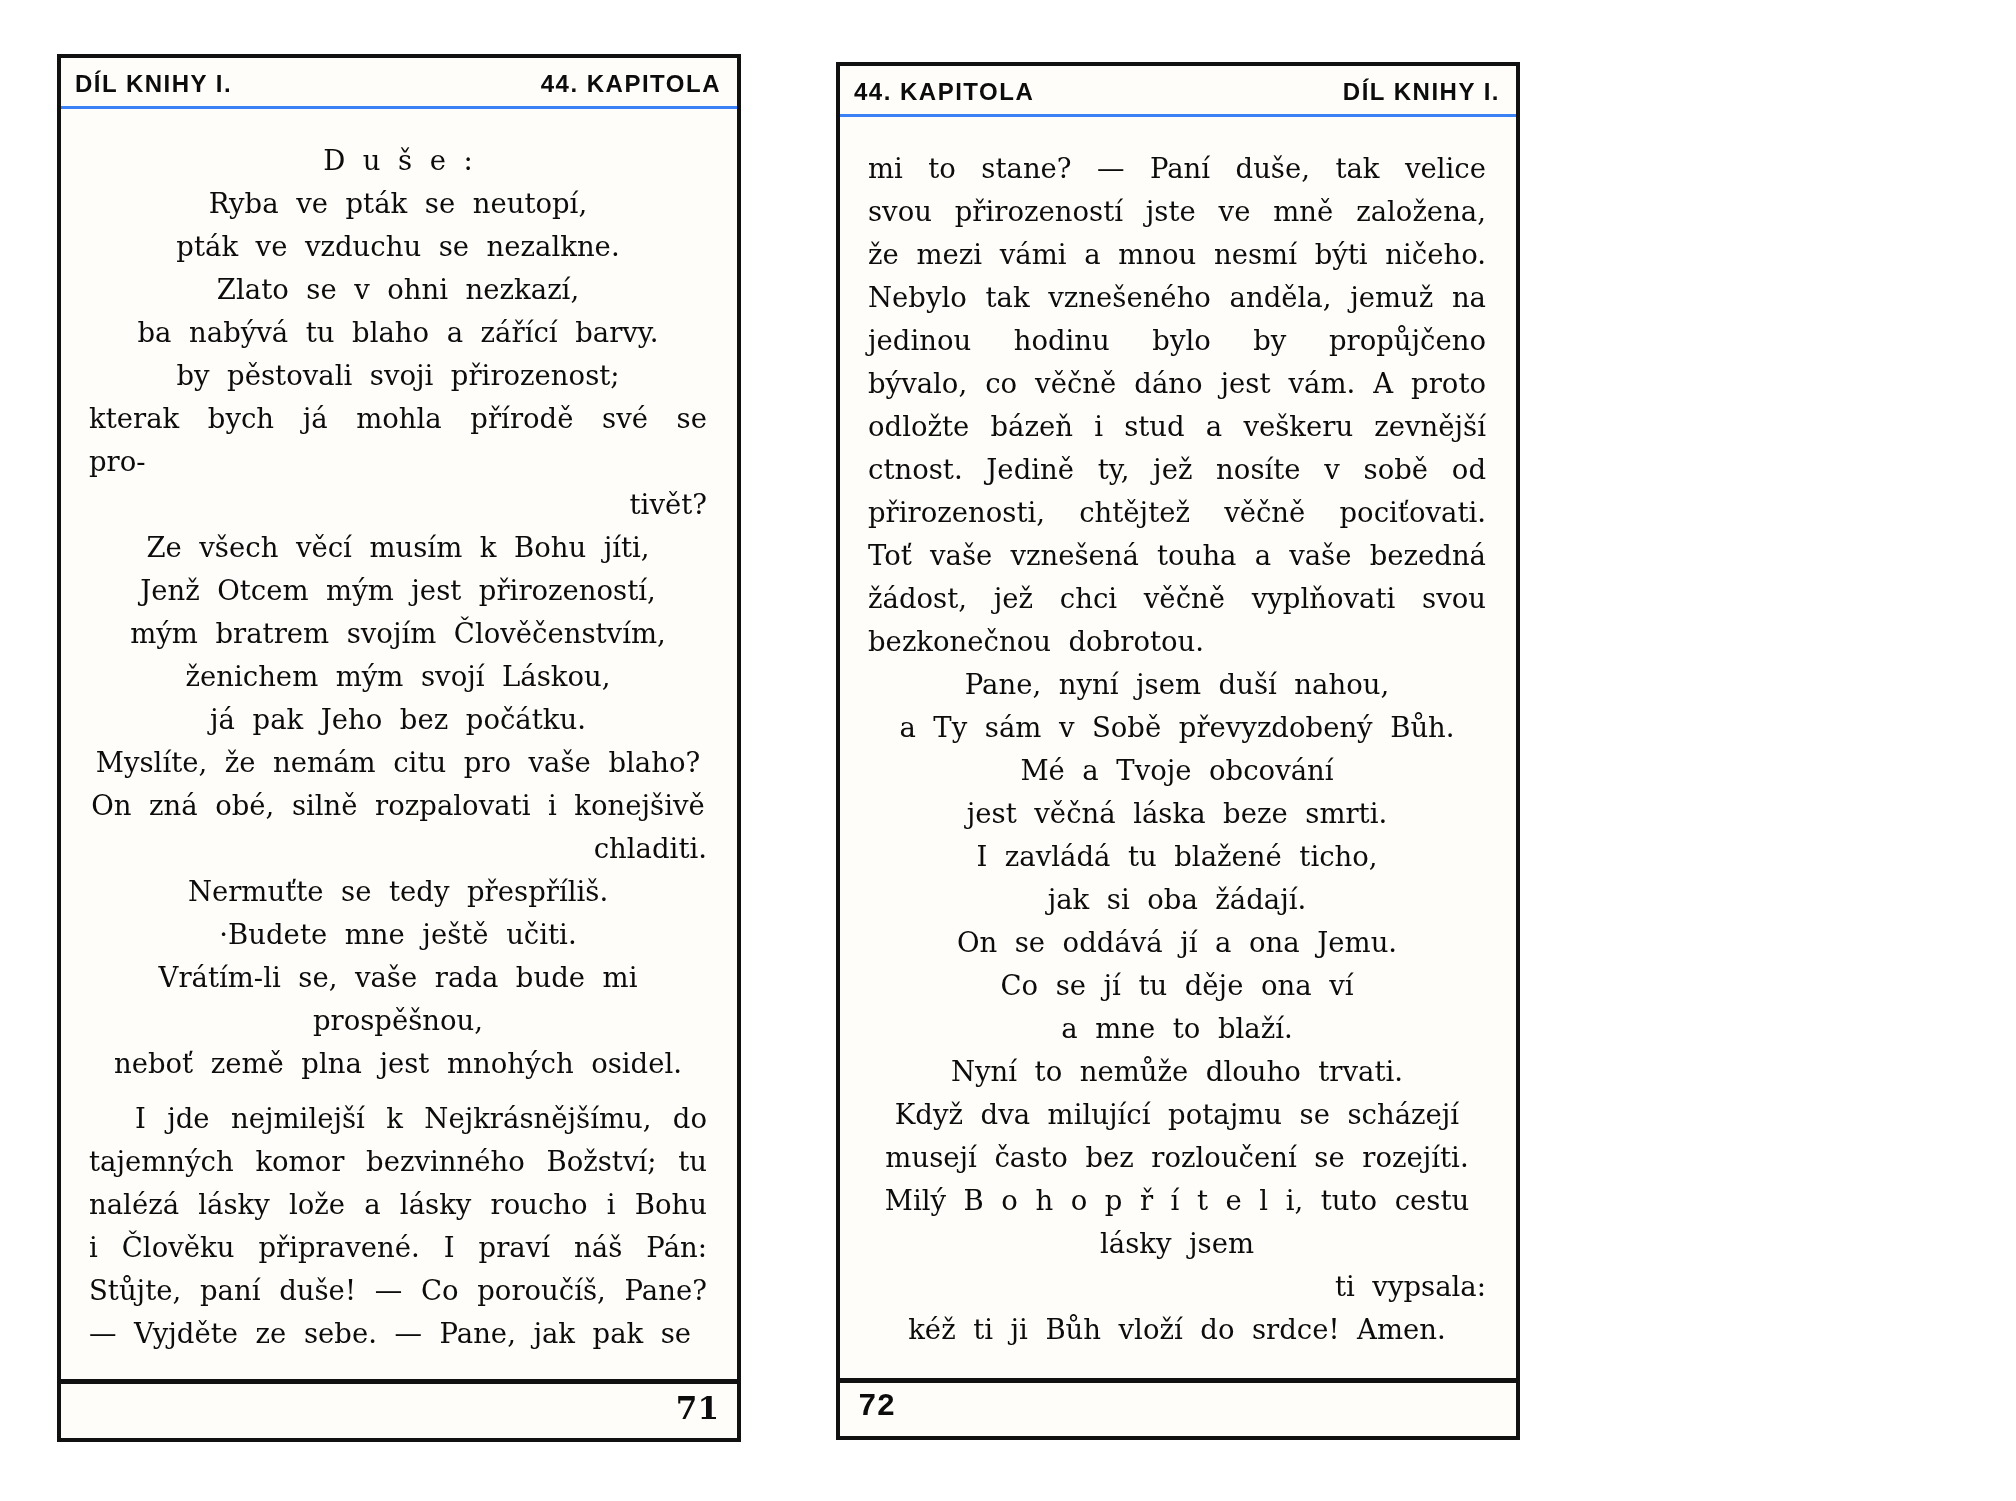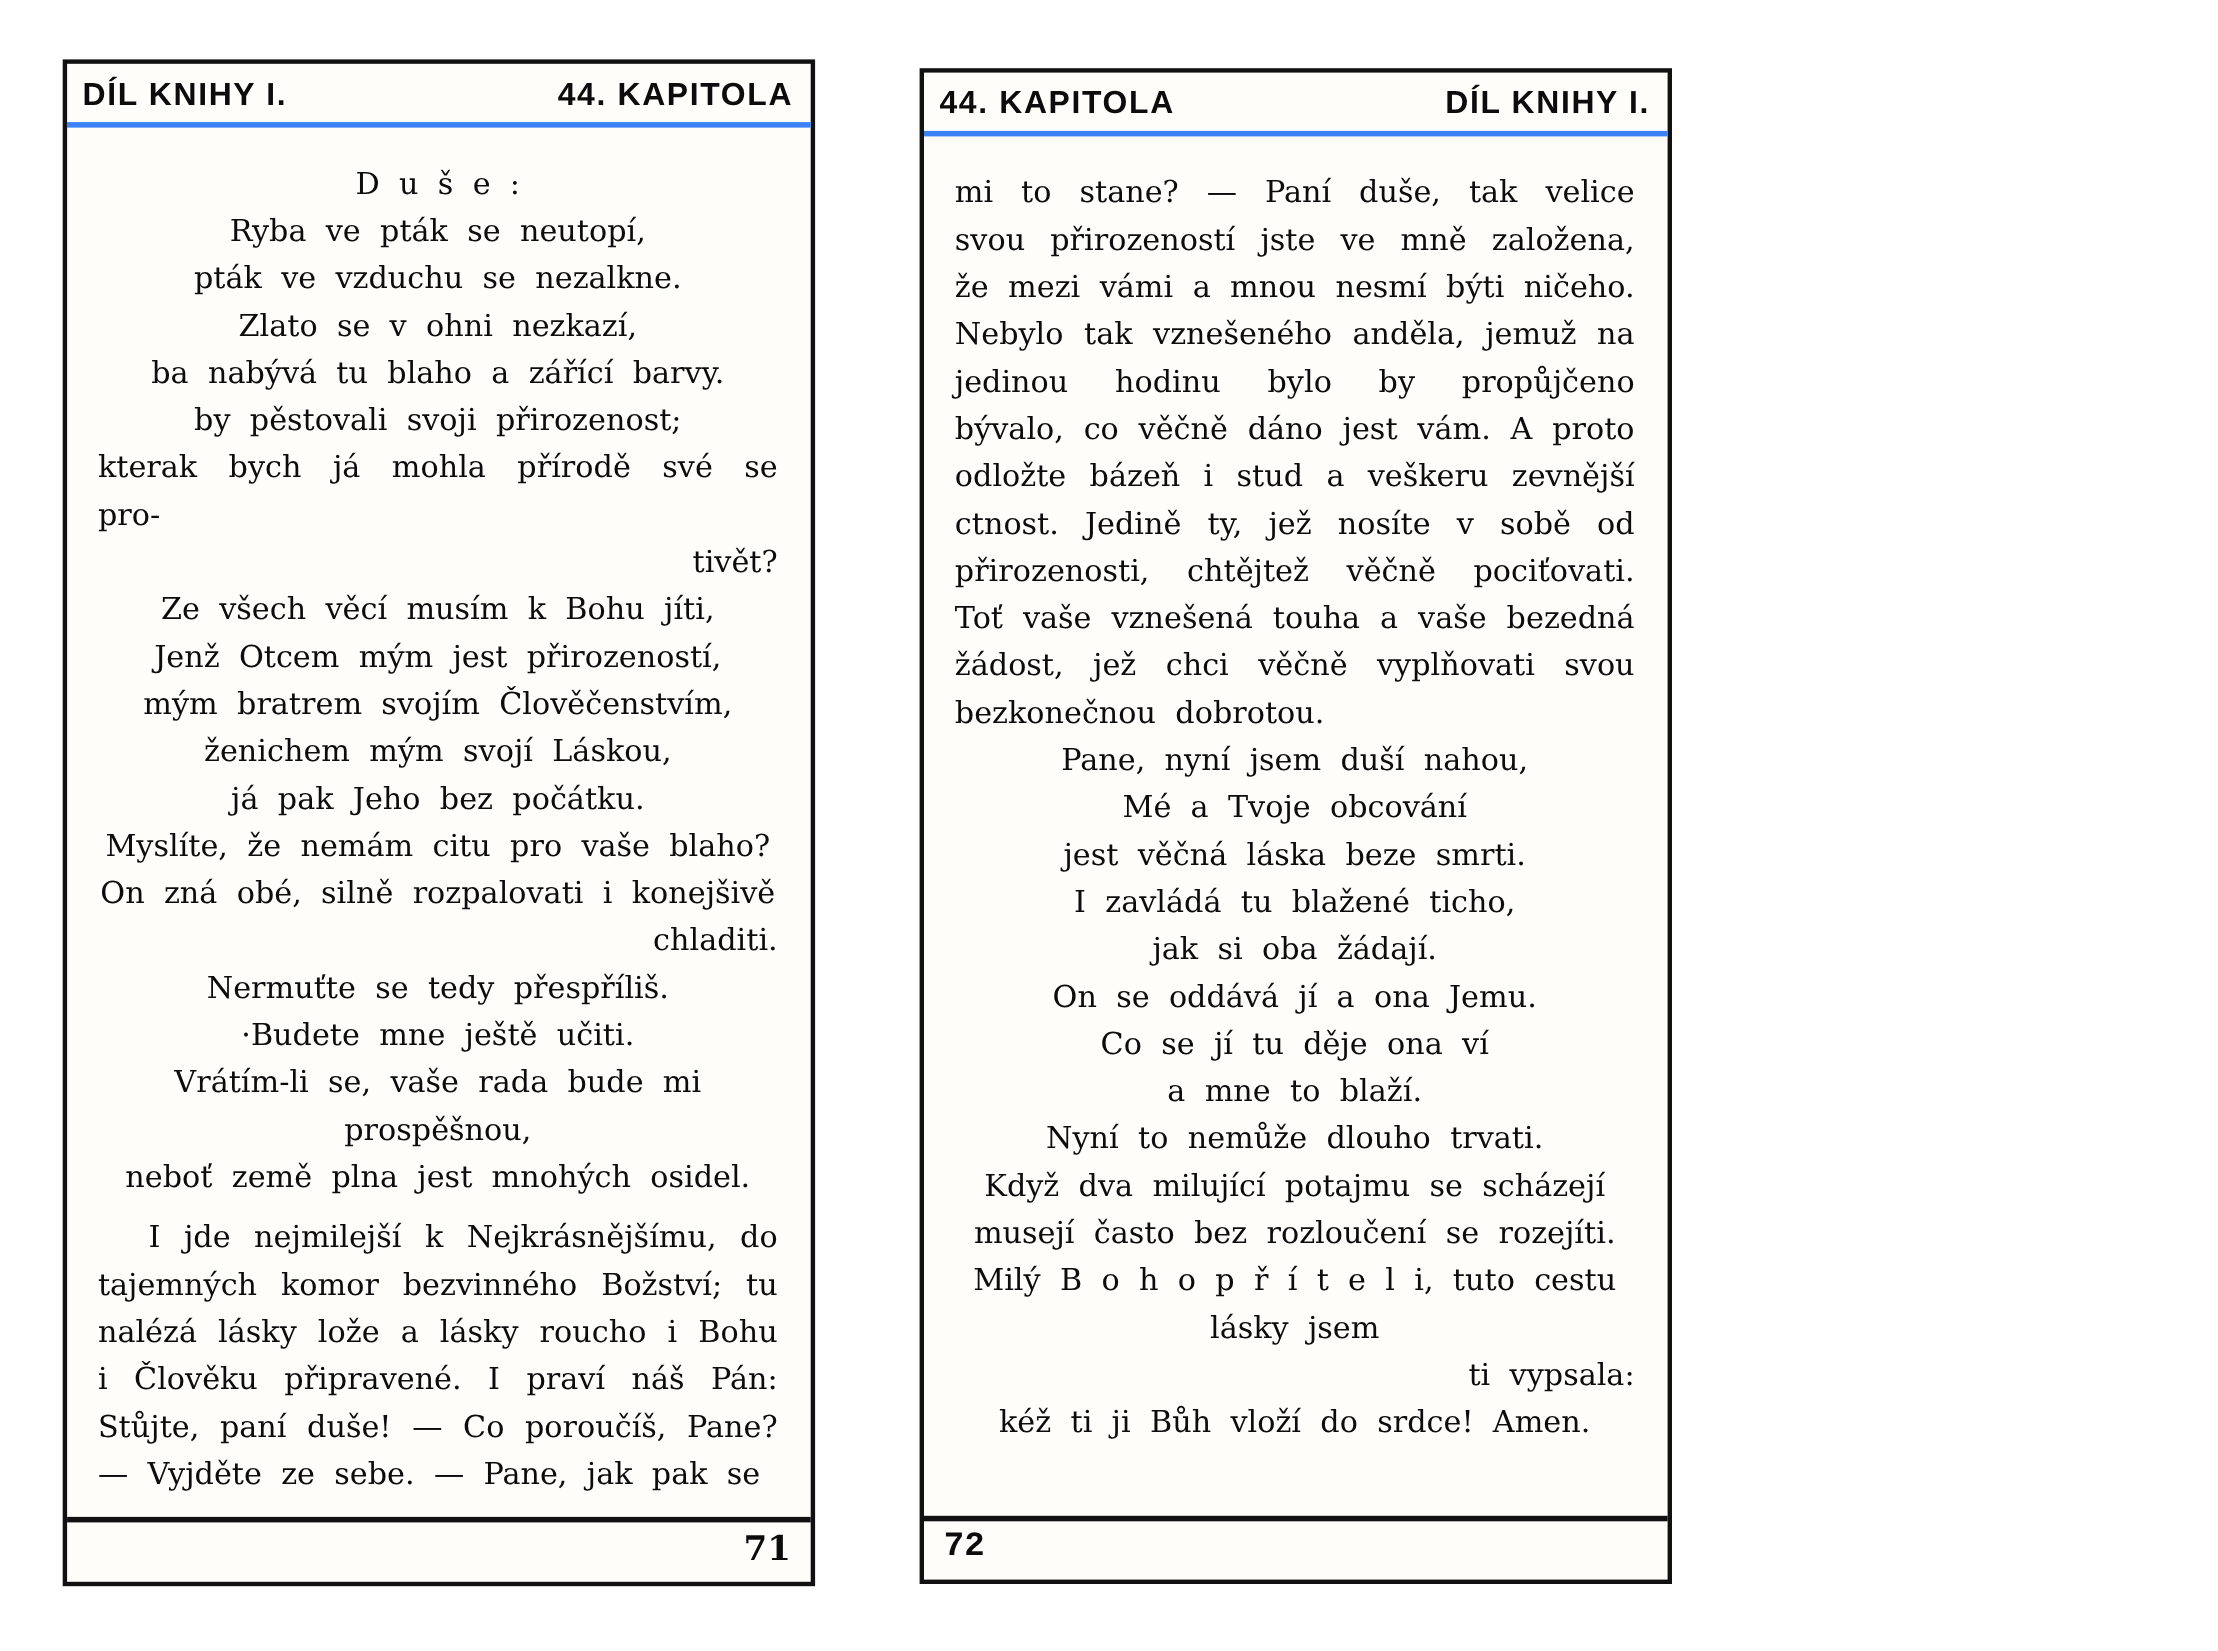--- a/index.html
+++ b/index.html
@@ -25,24 +25,24 @@
     flex-direction: column;
   }
   .page-left  { left: 57px;  top: 54px; width: 684px; height: 1388px; }
   .page-right { left: 836px; top: 62px; width: 684px; height: 1378px; }
 
   .page-header {
     display: flex;
     justify-content: space-between;
     align-items: baseline;
     padding: 12px 16px 8px 14px;
-    border-bottom: 5px solid #3b82f6;
+    border-bottom: 3px solid #3b82f6;
     font-family: "Liberation Sans", sans-serif;
     font-weight: bold;
-    font-size: 29px;
+    font-size: 24px;
     letter-spacing: 1.5px;
     white-space: nowrap;
   }
 
   .page-body {
     flex: 1 1 auto;
     padding: 30px 30px 0 28px;
     font-size: 27.5px;
     line-height: 43px;
     word-spacing: 0.32em;
@@ -106,20 +106,21 @@
 
   <section class="page page-right">
     <header class="page-header">
       <span>44. KAPITOLA</span>
       <span>DÍL KNIHY I.</span>
     </header>
 
     <div class="page-body">
         <div class="bl para">mi to stane? — Paní duše, tak velice svou přirozeností jste ve mně založena, že mezi vámi a mnou nesmí býti ničeho. Nebylo tak vznešeného anděla, jemuž na jedinou hodinu bylo by propůjčeno bývalo, co věčně dáno jest vám. A proto odložte bázeň i stud a veškeru zevnější ctnost. Jedině ty, jež nosíte v sobě od přirozenosti, chtějtež věčně pociťovati. Toť vaše vznešená touha a vaše bezedná žádost, jež chci věčně vyplňovati svou bezkonečnou dobrotou.</div>
         <div class="bl line">Pane, nyní jsem duší nahou,</div>
+        <div class="bl line">a Ty sám v Sobě převyzdobený Bůh.</div>
         <div class="bl line">Mé a Tvoje obcování</div>
         <div class="bl line">jest věčná láska beze smrti.</div>
         <div class="bl line">I zavládá tu blažené ticho,</div>
         <div class="bl line">jak si oba žádají.</div>
         <div class="bl line">On se oddává jí a ona Jemu.</div>
         <div class="bl line">Co se jí tu děje ona ví</div>
         <div class="bl line">a mne to blaží.</div>
         <div class="bl line">Nyní to nemůže dlouho trvati.</div>
         <div class="bl line">Když dva milující potajmu se scházejí</div>
         <div class="bl line">musejí často bez rozloučení se rozejíti.</div>

